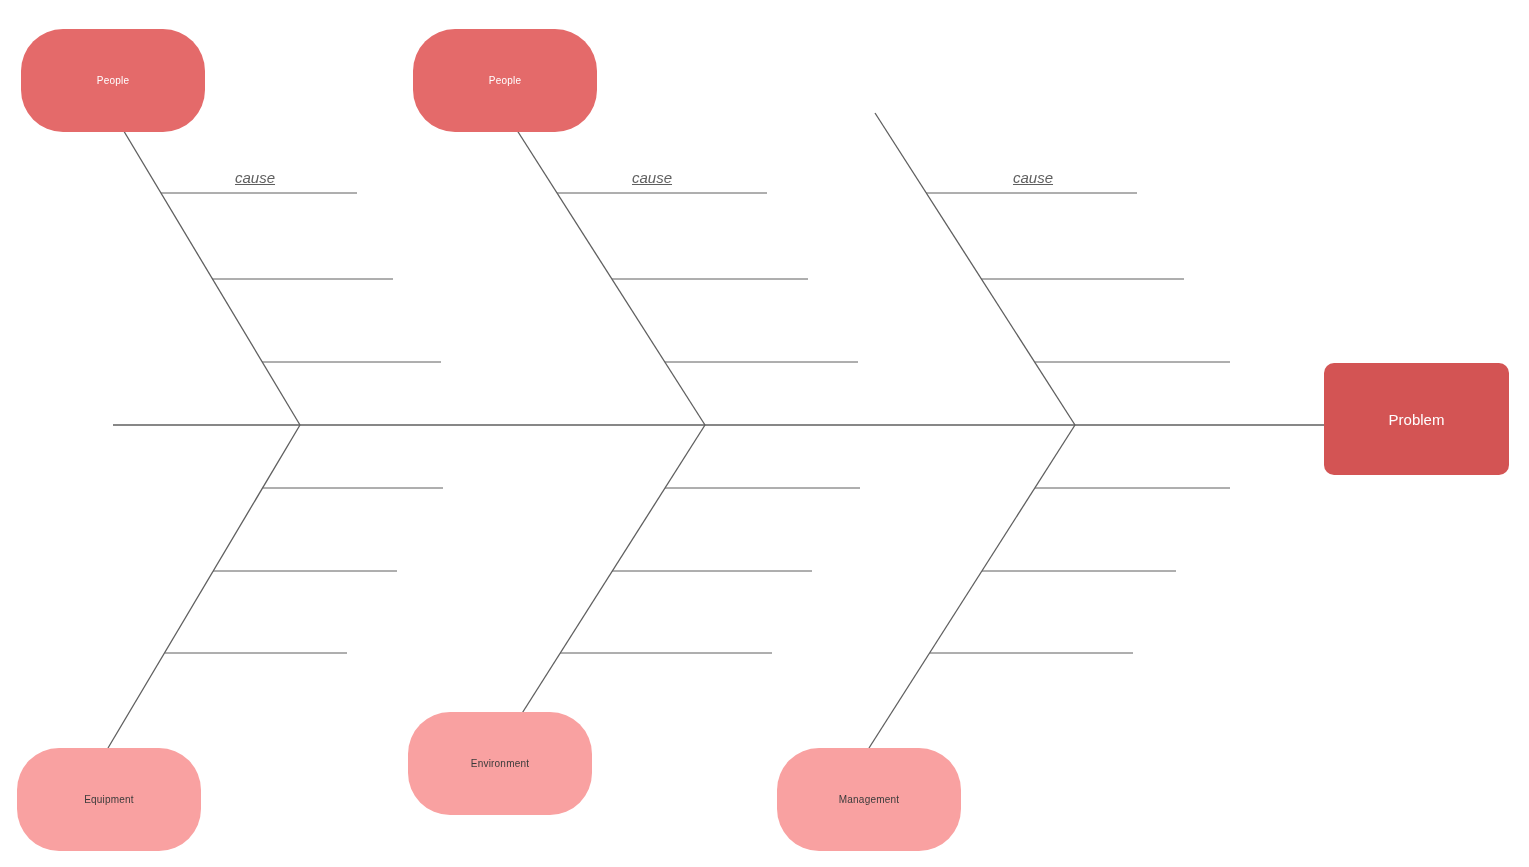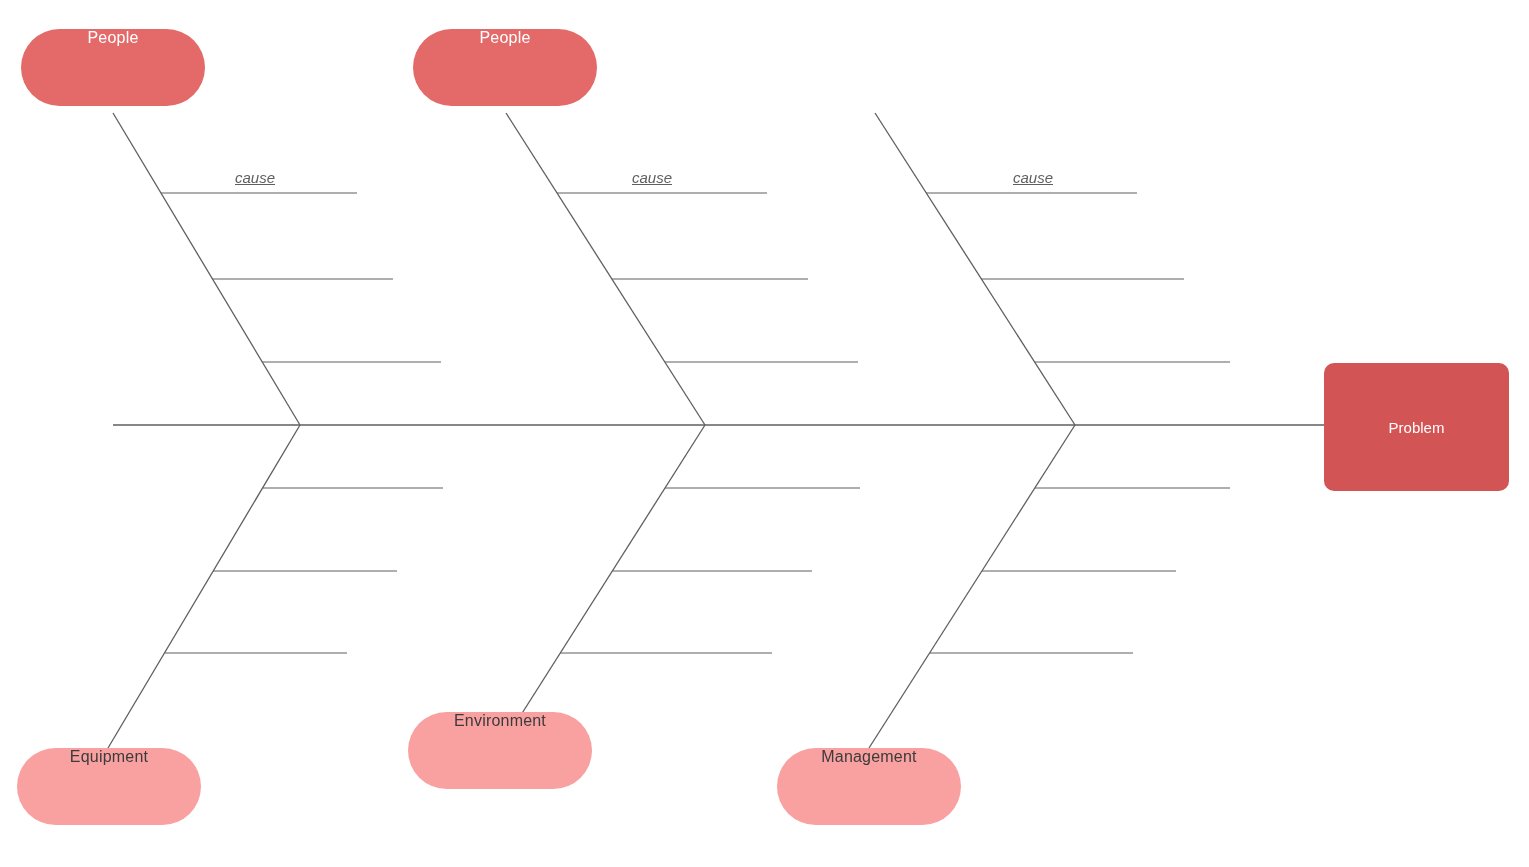--- a/index.html
+++ b/index.html
@@ -29,42 +29,43 @@
   svg.skeleton {
     position: absolute;
     left: 0;
     top: 0;
     width: 1529px;
     height: 867px;
   }
   .pill {
     position: absolute;
     width: 184px;
-    height: 77px;
+    height: 103px;
     border-radius: 42px;
     display: flex;
+    align-items: center;
     justify-content: center;
-    font-size: 16px;
+    font-size: 10px;
     letter-spacing: 0.2px;
     box-sizing: border-box;
   }
   .pill.top-cat {
     background: var(--top-pill-fill);
     color: var(--top-pill-text);
   }
   .pill.bottom-cat {
     background: var(--bottom-pill-fill);
     color: var(--bottom-pill-text);
   }
   .problem-box {
     position: absolute;
     left: 1324px;
     top: 363px;
     width: 185px;
-    height: 128px;
+    height: 112px;
     border-radius: 10px;
     background: var(--problem-fill);
     color: var(--problem-text);
     display: flex;
     align-items: center;
     justify-content: center;
     font-size: 15px;
   }
   .cause-label {
     position: absolute;

